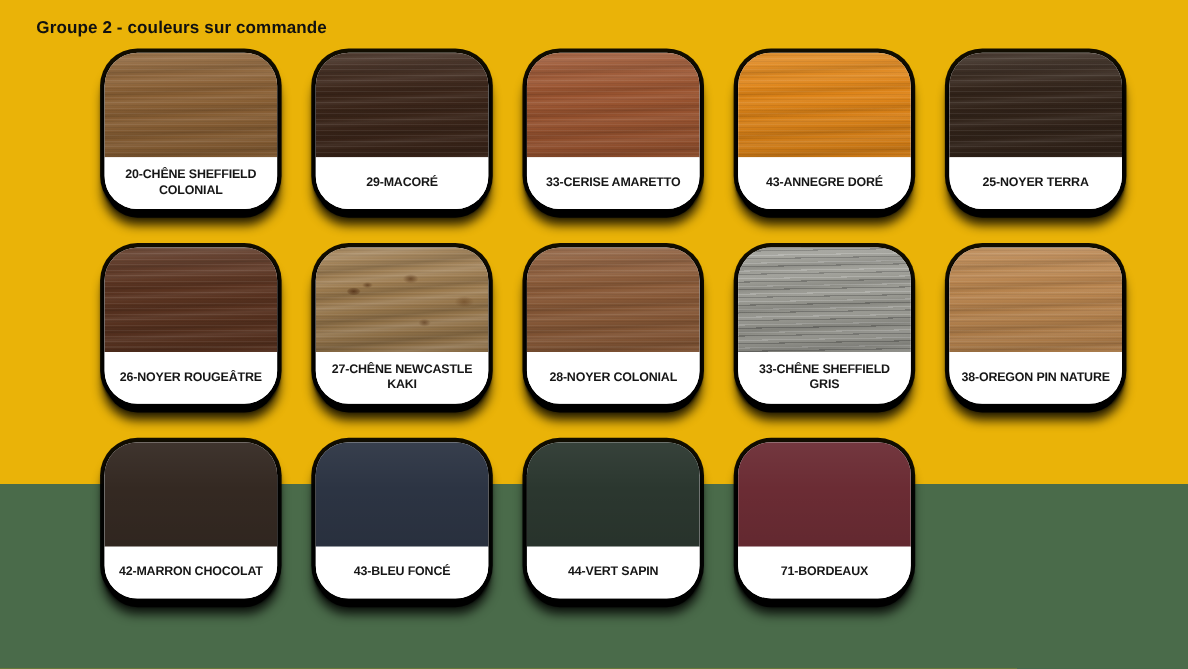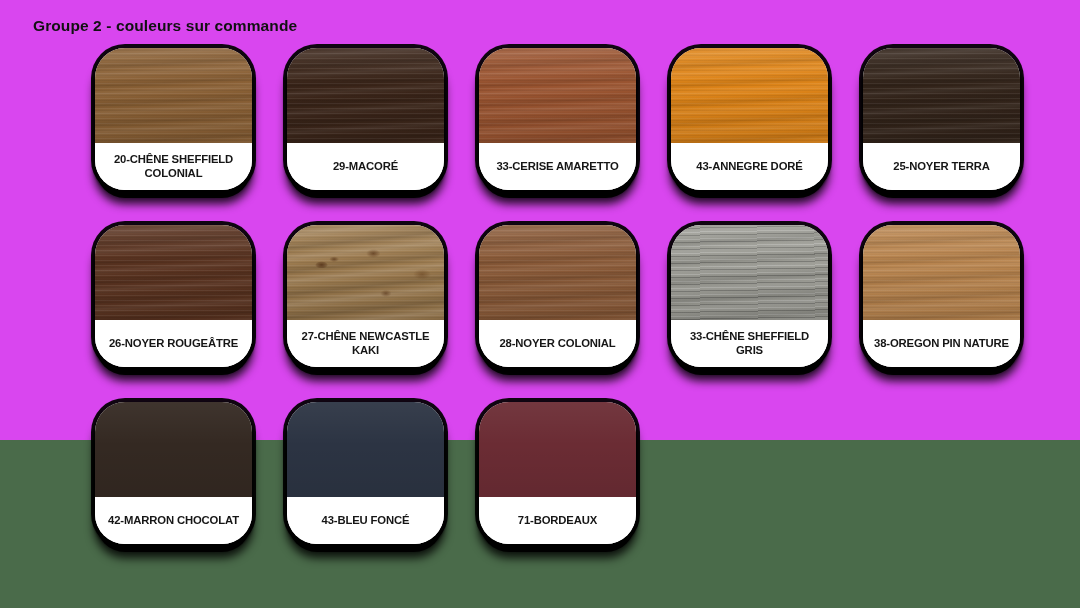--- a/index.html
+++ b/index.html
@@ -13,21 +13,21 @@
   body {
     background: #4a6b4a;
     font-family: "Liberation Sans", sans-serif;
     -webkit-font-smoothing: antialiased;
   }
 
   #board {
     position: relative;
     width: 1080px;
     height: 440px;
-    background: #d946ef;
+    background: #eab308;
   }
 
   
   #page-title {
     position: absolute;
     left: 33px;
     top: 17px;
     font-size: 15.5px;
     font-weight: bold;
     color: #111111;
@@ -247,20 +247,26 @@
           <div class="swatch-label">42-MARRON CHOCOLAT</div>
         </div>
       </div>
       <div class="swatch-card" data-finish="solid">
         <div class="swatch-texture" style="background-color: rgb(44, 52, 67);"></div>
         <div class="swatch-label-area">
           <div class="swatch-label">43-BLEU FONCÉ</div>
         </div>
       </div>
       <div class="swatch-card" data-finish="solid">
+        <div class="swatch-texture" style="background-color: rgb(43, 55, 47);"></div>
+        <div class="swatch-label-area">
+          <div class="swatch-label">44-VERT SAPIN</div>
+        </div>
+      </div>
+      <div class="swatch-card" data-finish="solid">
         <div class="swatch-texture" style="background-color: rgb(107, 44, 52);"></div>
         <div class="swatch-label-area">
           <div class="swatch-label">71-BORDEAUX</div>
         </div>
       </div>
     </div>
 
 </div>
 
 </body></html>

